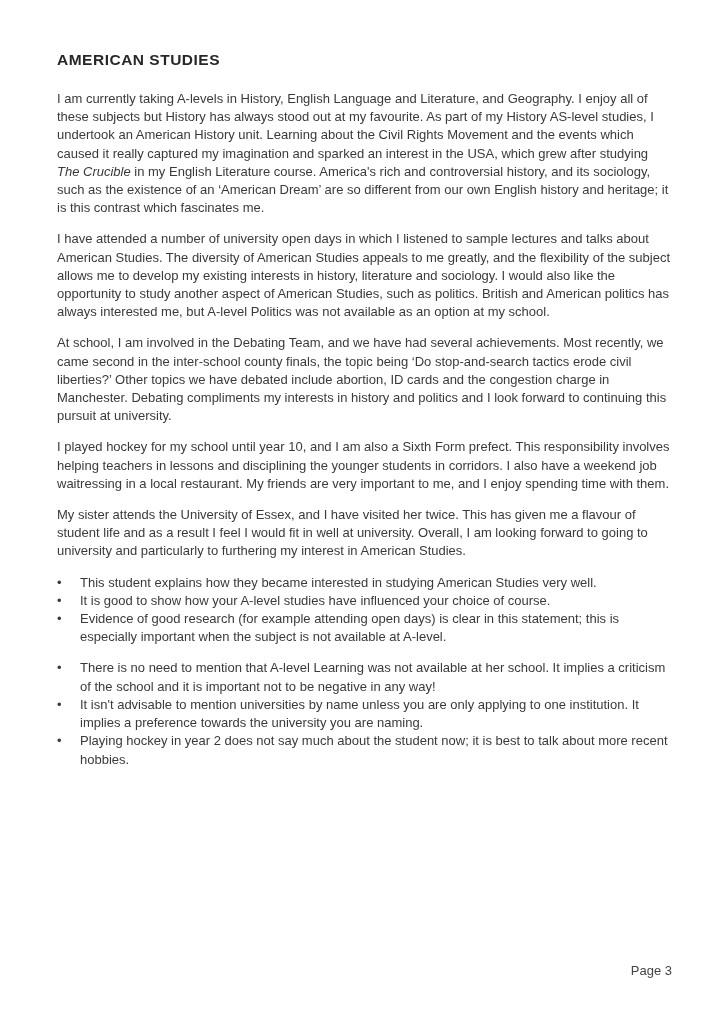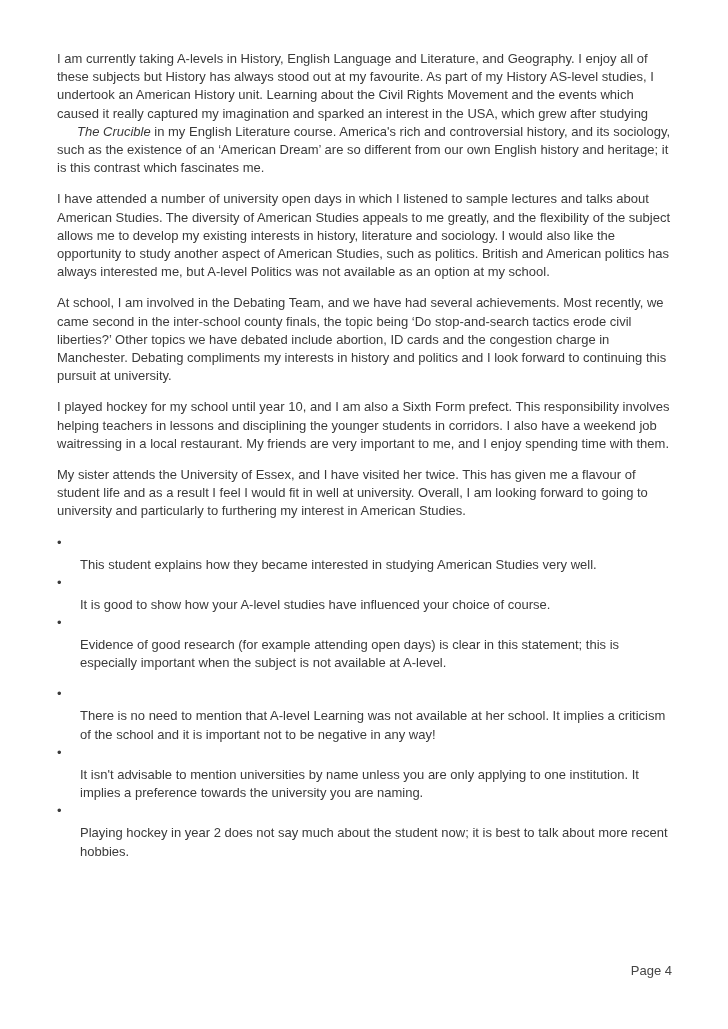--- a/index.html
+++ b/index.html
@@ -46,38 +46,39 @@
   }
   .bullet-list li {
     display: flex;
     font-size: 13px;
     line-height: 18.2px;
   }
   .bullet-marker {
     flex: 0 0 23px;
     width: 23px;
   }
-  .bullet-text { flex: 1; margin-top: 22px; }
-  .italic { font-style: italic; margin-left: 20px; }
+  .bullet-text { flex: 1; }
+  .italic { font-style: italic; }
   .underline { }
   .page-footer {
     position: absolute;
     right: 56px;
     top: 962px;
     font-size: 13px;
     color: #454545;
     line-height: 18px;
   }
 </style>
 </head>
 <body>
 
 <div class="page">
   <div class="content">
 
+    <h1 class="doc-title">AMERICAN STUDIES</h1>
 
     <p class="para"><span>I am currently taking A-levels in History, English Language and Literature, and Geography. I enjoy all of these subjects but History has always stood out at my favourite. As part of my History AS-level studies, I undertook an American History unit. Learning about the Civil Rights Movement and the events which caused it really captured my imagination and sparked an interest in the USA, which grew after studying </span><span class="italic">The Crucible</span><span> in my English Literature course. America's rich and controversial history, and its sociology, such as the existence of an ‘American Dream’ are so different from our own English history and heritage; it is this contrast which fascinates me.</span></p>
     <p class="para"><span>I have attended a number of university open days in which I listened to sample lectures and talks about American Studies. The diversity of American Studies appeals to me greatly, and the flexibility of the subject allows me to develop my existing interests in history, literature and sociology. I would also like the opportunity to study another aspect of American Studies, such as politics. British and American politics has always interested me, but A-level Politics was not available as an option at my school.</span></p>
     <p class="para"><span>At school, I am involved in the Debating Team, and we have had several achievements. Most recently, we came second in the inter-school county finals, the topic being ‘Do stop-and-search tactics erode civil liberties?’ Other topics we have debated include abortion, ID cards and the congestion charge in Manchester. Debating compliments my interests in history and politics and I look forward to continuing this pursuit at university.</span></p>
     <p class="para"><span>I played hockey for my school until year 10, and I am also a Sixth Form prefect. This responsibility involves helping teachers in lessons and disciplining the younger students in corridors. I also have a weekend job waitressing in a local restaurant. My friends are very important to me, and I enjoy spending time with them.</span></p>
     <p class="para"><span>My sister attends the </span><span class="underline">University of Essex</span><span>, and I have visited her twice. This has given me a flavour of student life and as a result I feel I would fit in well at university. Overall, I am looking forward to going to university and particularly to furthering my interest in American Studies.</span></p>
 
     <ul class="bullet-list">
       <li>
         <span class="bullet-marker">•</span>
@@ -103,14 +104,14 @@
         <span class="bullet-text">It isn't advisable to mention universities by name unless you are only applying to one institution. It implies a preference towards the university you are naming.</span>
       </li>
       <li>
         <span class="bullet-marker">•</span>
         <span class="bullet-text">Playing hockey in year 2 does not say much about the student now; it is best to talk about more recent hobbies.</span>
       </li>
     </ul>
 
   </div>
 
-  <div class="page-footer">Page 4</div>
+  <div class="page-footer">Page 3</div>
 </div>
 
 </body></html>

